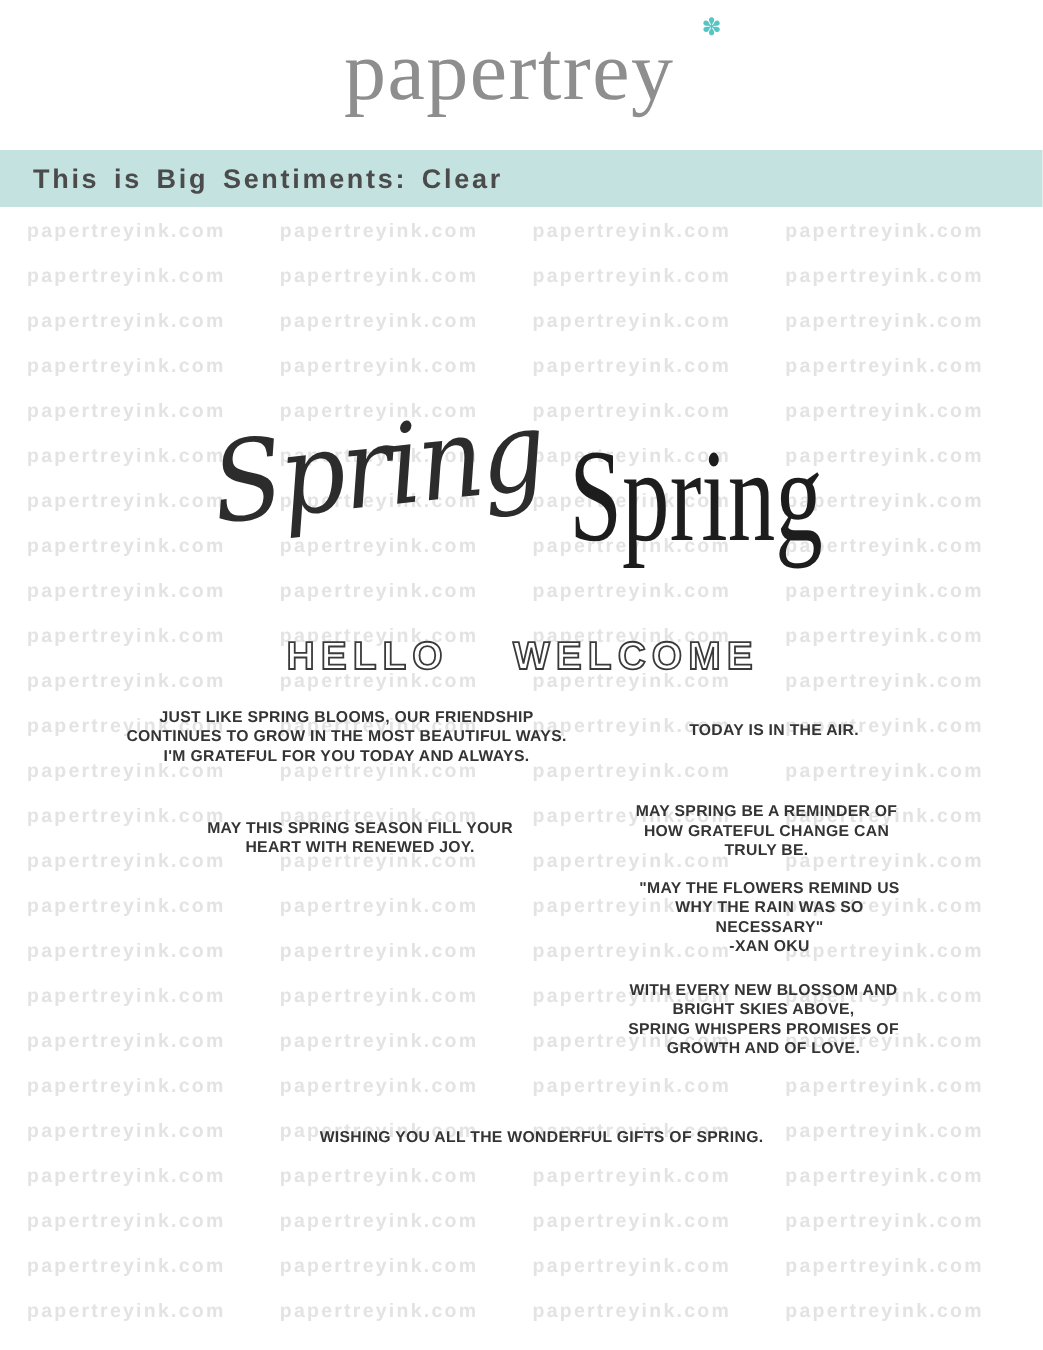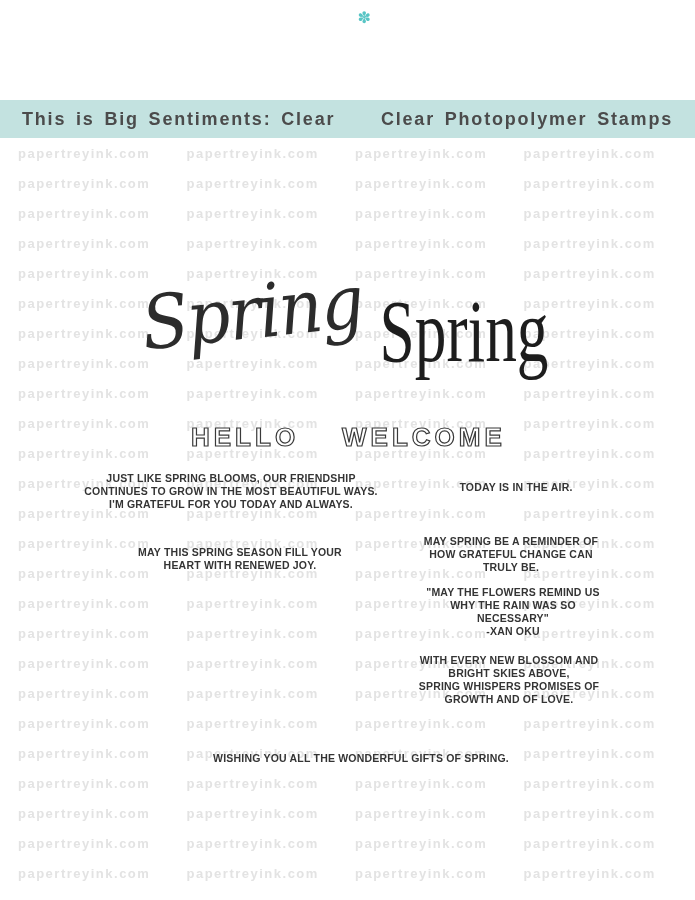--- a/index.html
+++ b/index.html
@@ -195,28 +195,28 @@
       <span class="wm" style="left: 186.5px; top: 836px;">papertreyink.com</span>
       <span class="wm" style="left: 355px; top: 836px;">papertreyink.com</span>
       <span class="wm" style="left: 523.5px; top: 836px;">papertreyink.com</span>
       <span class="wm" style="left: 18px; top: 866px;">papertreyink.com</span>
       <span class="wm" style="left: 186.5px; top: 866px;">papertreyink.com</span>
       <span class="wm" style="left: 355px; top: 866px;">papertreyink.com</span>
       <span class="wm" style="left: 523.5px; top: 866px;">papertreyink.com</span>
     </div>
 
   <div class="logo">
+    <span class="logo-serif">papertrey</span>
     <span class="logo-script">
       <span class="logo-flower">✽</span>
     </span>
   </div>
 
   <div class="banner">
     <span>This is Big Sentiments: Clear</span>
-    <span>Clear Photopolymer Stamps</span>
   </div>
 
   <div class="stamp script-spring">Spring</div>
   <div class="stamp serif-spring">Spring</div>
 
   <div class="stamp outline-word outline-hello">HELLO</div>
   <div class="stamp outline-word outline-welcome">WELCOME</div>
 
   <div class="stamp sentiment s0">JUST LIKE SPRING BLOOMS, OUR FRIENDSHIP
 CONTINUES TO GROW IN THE MOST BEAUTIFUL WAYS.

